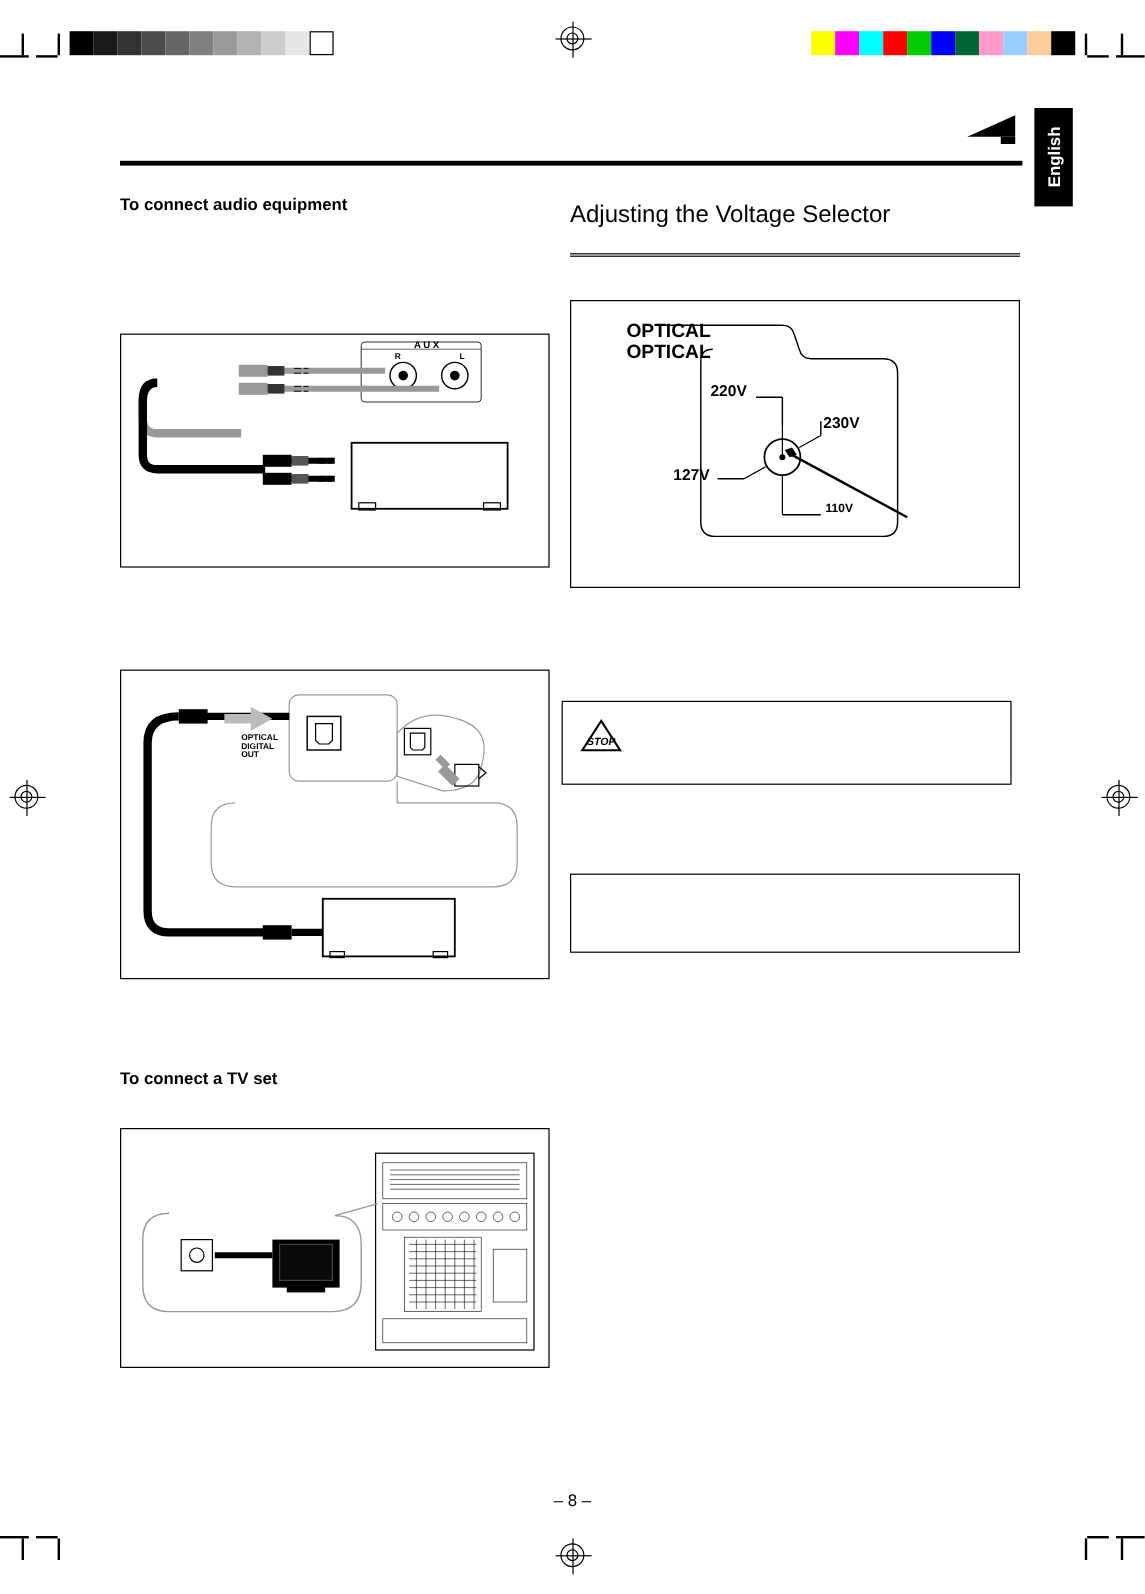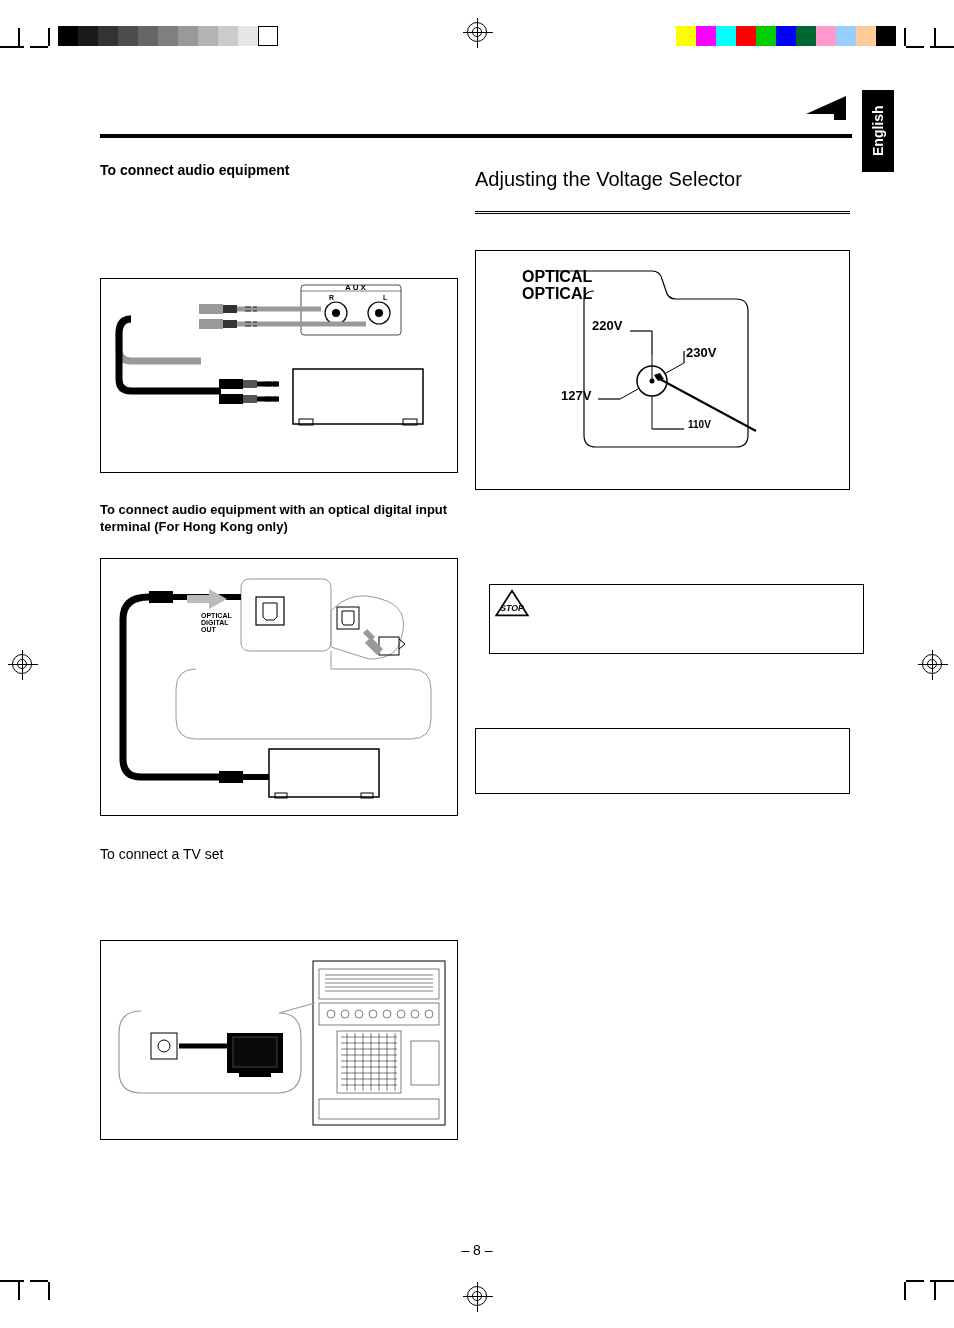--- a/index.html
+++ b/index.html
@@ -94,25 +94,25 @@
     position:absolute; top:78px; left:415px; right:44px;
     font-size:20px; font-weight:normal;
     border-bottom:3px double #000;
     padding-bottom:20px;
   }
 
   .figbox { position:absolute; border:1px solid #000; background:#fff; }
   .fig1 { top:160px; left:40px; width:358px; height:195px;margin-top:28px; }
   .fig2-label { position:absolute; top:412px; left:40px; width:358px; font-size:13px; font-weight:bold; line-height:1.3; }
   .fig2 { top:468px; left:40px; width:358px; height:258px; }
-  .fig3-label { position:absolute; top:756px; left:40px; font-size:14px; font-weight:normal; }
+  .fig3-label { position:absolute; top:800px; left:40px; font-size:14px; font-weight:bold; }
   .fig3 { top:850px; left:40px; width:358px; height:200px; }
 
   .figv { top:160px; left:415px; width:375px; height:240px; }
-  .warnbox { position:absolute; top:494px; left:429px; width:375px; height:70px; border:1px solid #000; padding:4px; font-size:11px; }
+  .warnbox { position:absolute; top:494px; left:408px; width:375px; height:70px; border:1px solid #000; padding:14px; font-size:11px; }
   .warnbox .stop { display:inline-block; vertical-align:top; }
   .warnbox .stop svg { width:36px; height:28px; }
   .notebox { position:absolute; top:638px; left:415px; width:375px; height:66px; border:1px solid #000; }
 
   .pgnum { position:absolute; bottom:-20px; left:0; right:0; text-align:center; font-size:14px; }
 
   .vlabel-title { position:absolute; top:18px; left:46px; font-size:16px; font-weight:bold; text-align:center; line-height:1.05;}
   .v220 { position:absolute; top:67px; left:116px; font-size:13px; font-weight:bold;}
   .v230 { position:absolute; top:94px; left:210px; font-size:13px; font-weight:bold;}
   .v127 { position:absolute; top:137px; left:85px; font-size:13px; font-weight:bold;}
@@ -231,21 +231,20 @@
 
       <rect x="192" y="90" width="130" height="55" fill="none" stroke="#000" stroke-width="1.5"></rect>
       <rect x="198" y="140" width="14" height="6" fill="none" stroke="#000"></rect>
       <rect x="302" y="140" width="14" height="6" fill="none" stroke="#000"></rect>
     </svg>
     <div class="aux-label">AUX</div>
     <div class="r-label">R</div>
     <div class="l-label">L</div>
   </div>
 
-  <div class="fig2-label">To connect audio equipment with an optical digital input terminal (For Hong Kong only)</div>
 
   <div class="figbox fig2">
     <svg width="358" height="258" viewBox="0 0 358 258">
       <rect x="140" y="20" width="90" height="72" rx="8" fill="none" stroke="#999" stroke-width="1"></rect>
       <rect x="155" y="38" width="28" height="28" fill="none" stroke="#000" stroke-width="1.2"></rect>
       <path d="M 162 44 h 14 v 14 l -3 3 h -8 l -3 -3 z" fill="none" stroke="#000"></path>
 
       <path d="M 230 52 Q 250 30 280 40 Q 310 48 300 80 Q 296 100 268 100 L 230 88 Z" fill="none" stroke="#999" stroke-width="1"></path>
       <rect x="236" y="48" width="22" height="22" fill="none" stroke="#000"></rect>
       <path d="M 241 52 h 12 v 12 l -2 2 h -8 l -2 -2 z" fill="none" stroke="#000"></path>

